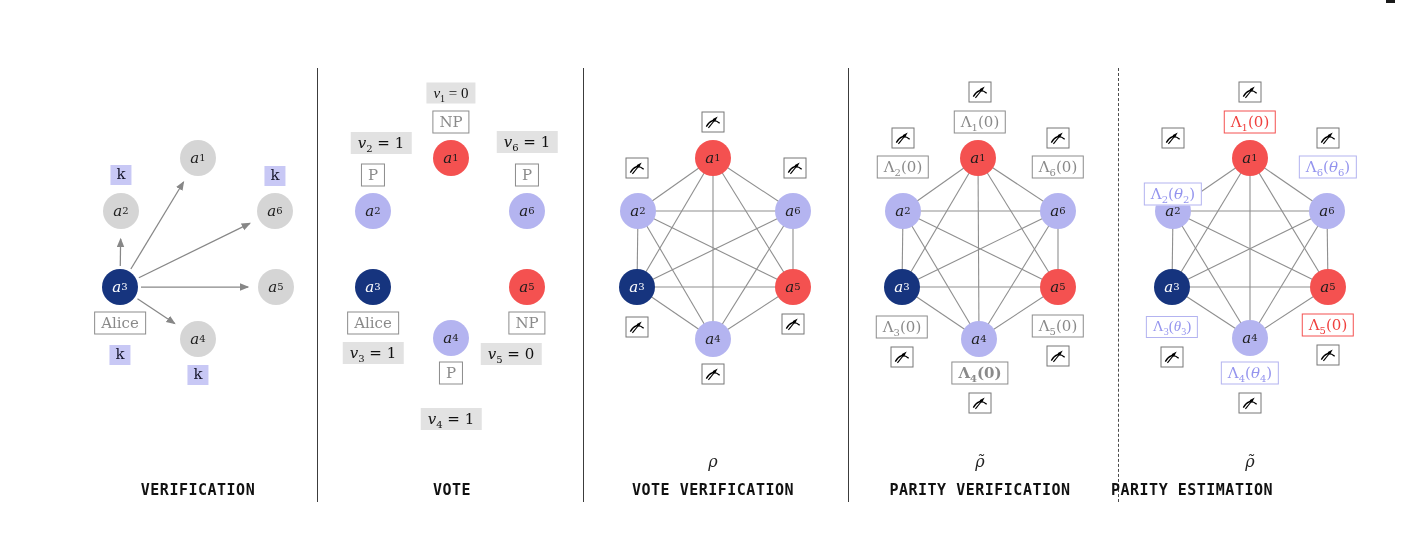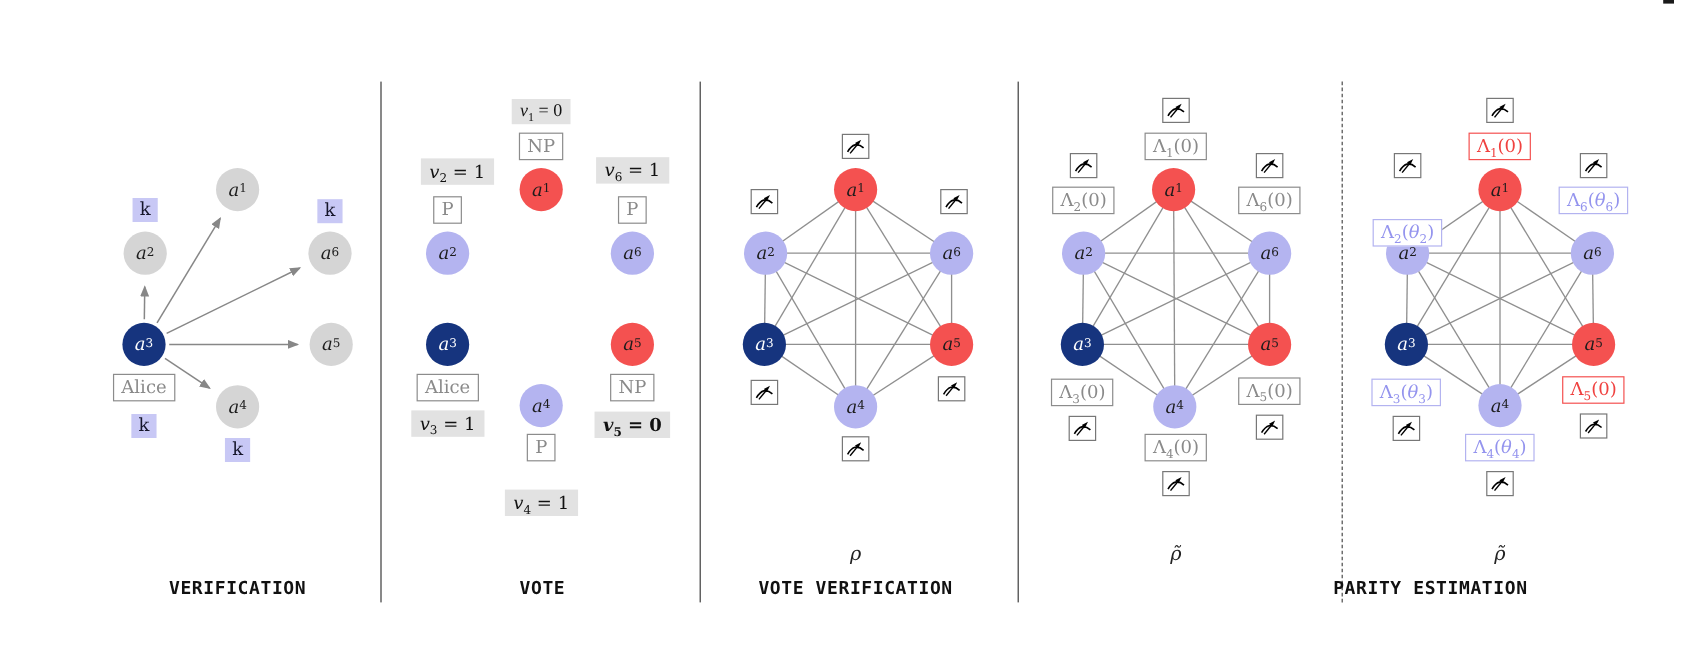--- a/index.html
+++ b/index.html
@@ -160,21 +160,21 @@
       </div>
       <div class="vbadge" style="left: 451px; top: 93px; font-family: Liberation Serif, serif;"><i>v</i><sub>1</sub> = 0</div>
       <div class="bbox gray" style="left: 451px; top: 122px;">NP</div>
       <div class="vbadge" style="left: 381px; top: 143px;"><i>v</i><sub>2</sub> = 1</div>
       <div class="bbox gray" style="left: 373px; top: 175px;">P</div>
       <div class="vbadge" style="left: 527px; top: 142px;"><i>v</i><sub>6</sub> = 1</div>
       <div class="bbox gray" style="left: 527px; top: 175px;">P</div>
       <div class="bbox gray" style="left: 373px; top: 323px;">Alice</div>
       <div class="vbadge" style="left: 373px; top: 353px;"><i>v</i><sub>3</sub> = 1</div>
       <div class="bbox gray" style="left: 527px; top: 323px;">NP</div>
-      <div class="vbadge" style="left: 527px; top: 354px; font-weight: bold;"><i>v</i><sub>5</sub> = 0</div>
+      <div class="vbadge" style="left: 511px; top: 354px;"><i>v</i><sub>5</sub> = 0</div>
       <div class="bbox gray" style="left: 451px; top: 373px;">P</div>
       <div class="vbadge" style="left: 451px; top: 419px;"><i>v</i><sub>4</sub> = 1</div>
       <div class="node red" style="left: 713px; top: 158px;">
         <i>a</i>
         <sub>1</sub>
       </div>
       <div class="node lav" style="left: 638px; top: 211px;">
         <i>a</i>
         <sub>2</sub>
       </div>
@@ -293,21 +293,21 @@
         </svg>
       </div>
       <div class="bbox gray" style="left: 1058px; top: 326px;">Λ<sub>5</sub>(0)</div>
       <div class="gauge" style="left: 1058px; top: 356px;">
         <svg width="17" height="15" viewBox="0 0 20 18">
           <path d="M2 14.5 Q 9 2.5 18 10.5" fill="none" stroke="#000" stroke-width="1.6"></path>
           <path d="M4.5 16 L12.2 6.6" fill="none" stroke="#000" stroke-width="1.4"></path>
           <path d="M15.6 2.4 L9.4 5.6 L12.4 8.8 z" fill="#000"></path>
         </svg>
       </div>
-      <div class="bbox gray" style="left: 980px; top: 373px;">Λ<sub>4</sub>(0)</div>
+      <div class="bbox gray" style="left: 980px; top: 373px; font-weight: bold;">Λ<sub>4</sub>(0)</div>
       <div class="gauge" style="left: 980px; top: 403px;">
         <svg width="17" height="15" viewBox="0 0 20 18">
           <path d="M2 14.5 Q 9 2.5 18 10.5" fill="none" stroke="#000" stroke-width="1.6"></path>
           <path d="M4.5 16 L12.2 6.6" fill="none" stroke="#000" stroke-width="1.4"></path>
           <path d="M15.6 2.4 L9.4 5.6 L12.4 8.8 z" fill="#000"></path>
         </svg>
       </div>
       <div class="node red" style="left: 1250px; top: 158px;">
         <i>a</i>
         <sub>1</sub>
@@ -349,21 +349,21 @@
       </div>
       <div class="bbox lav" style="left: 1173px; top: 157px; margin-top: 37px;">Λ<sub>2</sub>(<i>θ</i><sub>2</sub>)</div>
       <div class="gauge" style="left: 1328px; top: 138px;">
         <svg width="17" height="15" viewBox="0 0 20 18">
           <path d="M2 14.5 Q 9 2.5 18 10.5" fill="none" stroke="#000" stroke-width="1.6"></path>
           <path d="M4.5 16 L12.2 6.6" fill="none" stroke="#000" stroke-width="1.4"></path>
           <path d="M15.6 2.4 L9.4 5.6 L12.4 8.8 z" fill="#000"></path>
         </svg>
       </div>
       <div class="bbox lav" style="left: 1328px; top: 167px;">Λ<sub>6</sub>(<i>θ</i><sub>6</sub>)</div>
-      <div class="bbox lav" style="left: 1172px; top: 327px;">Λ<sub>3</sub>(<i>θ</i><sub>3</sub>)</div>
+      <div class="bbox lav" style="left: 1172px; top: 327px; font-family: Liberation Serif, serif;">Λ<sub>3</sub>(<i>θ</i><sub>3</sub>)</div>
       <div class="gauge" style="left: 1172px; top: 357px;">
         <svg width="17" height="15" viewBox="0 0 20 18">
           <path d="M2 14.5 Q 9 2.5 18 10.5" fill="none" stroke="#000" stroke-width="1.6"></path>
           <path d="M4.5 16 L12.2 6.6" fill="none" stroke="#000" stroke-width="1.4"></path>
           <path d="M15.6 2.4 L9.4 5.6 L12.4 8.8 z" fill="#000"></path>
         </svg>
       </div>
       <div class="bbox red" style="left: 1328px; top: 325px;">Λ<sub>5</sub>(0)</div>
       <div class="gauge" style="left: 1328px; top: 355px;">
         <svg width="17" height="15" viewBox="0 0 20 18">
@@ -382,15 +382,16 @@
       </div>
     </div>
 
   <div class="cap-layer">
     <div class="rho" style="left:713px">ρ</div>
     <div class="rho" style="left:980px">ρ̃</div>
     <div class="rho" style="left:1250px">ρ̃</div>
     <div class="caption" style="left:198px">VERIFICATION</div>
     <div class="caption" style="left:452px">VOTE</div>
     <div class="caption" style="left:713px">VOTE VERIFICATION</div>
+    <div class="caption" style="left:980px">PARITY VERIFICATION</div>
     <div class="caption" style="left:1192px">PARITY ESTIMATION</div>
   </div>
 </div>
 
 </body></html>

